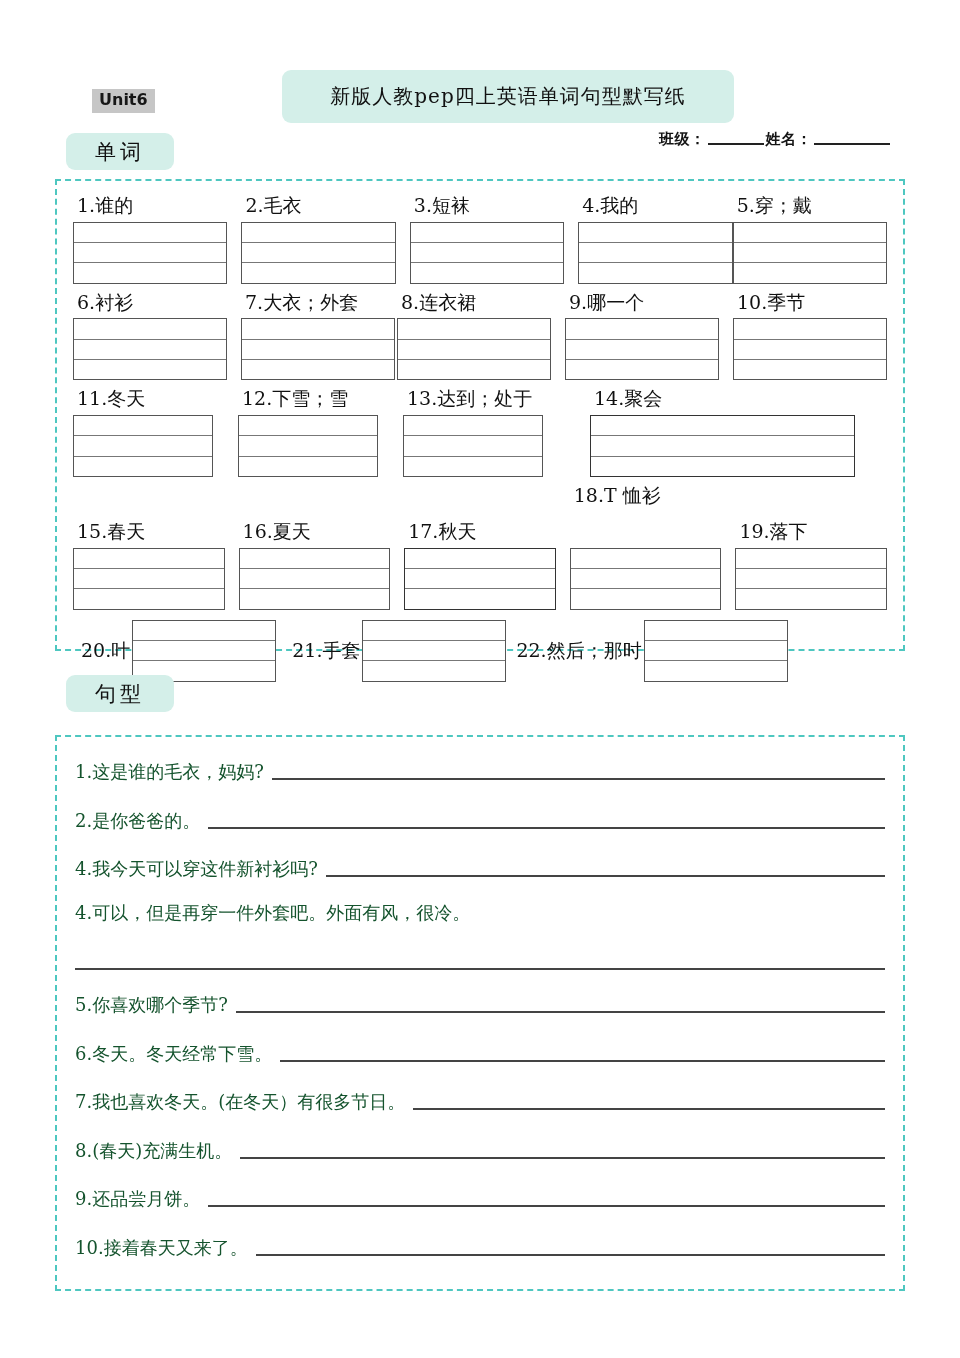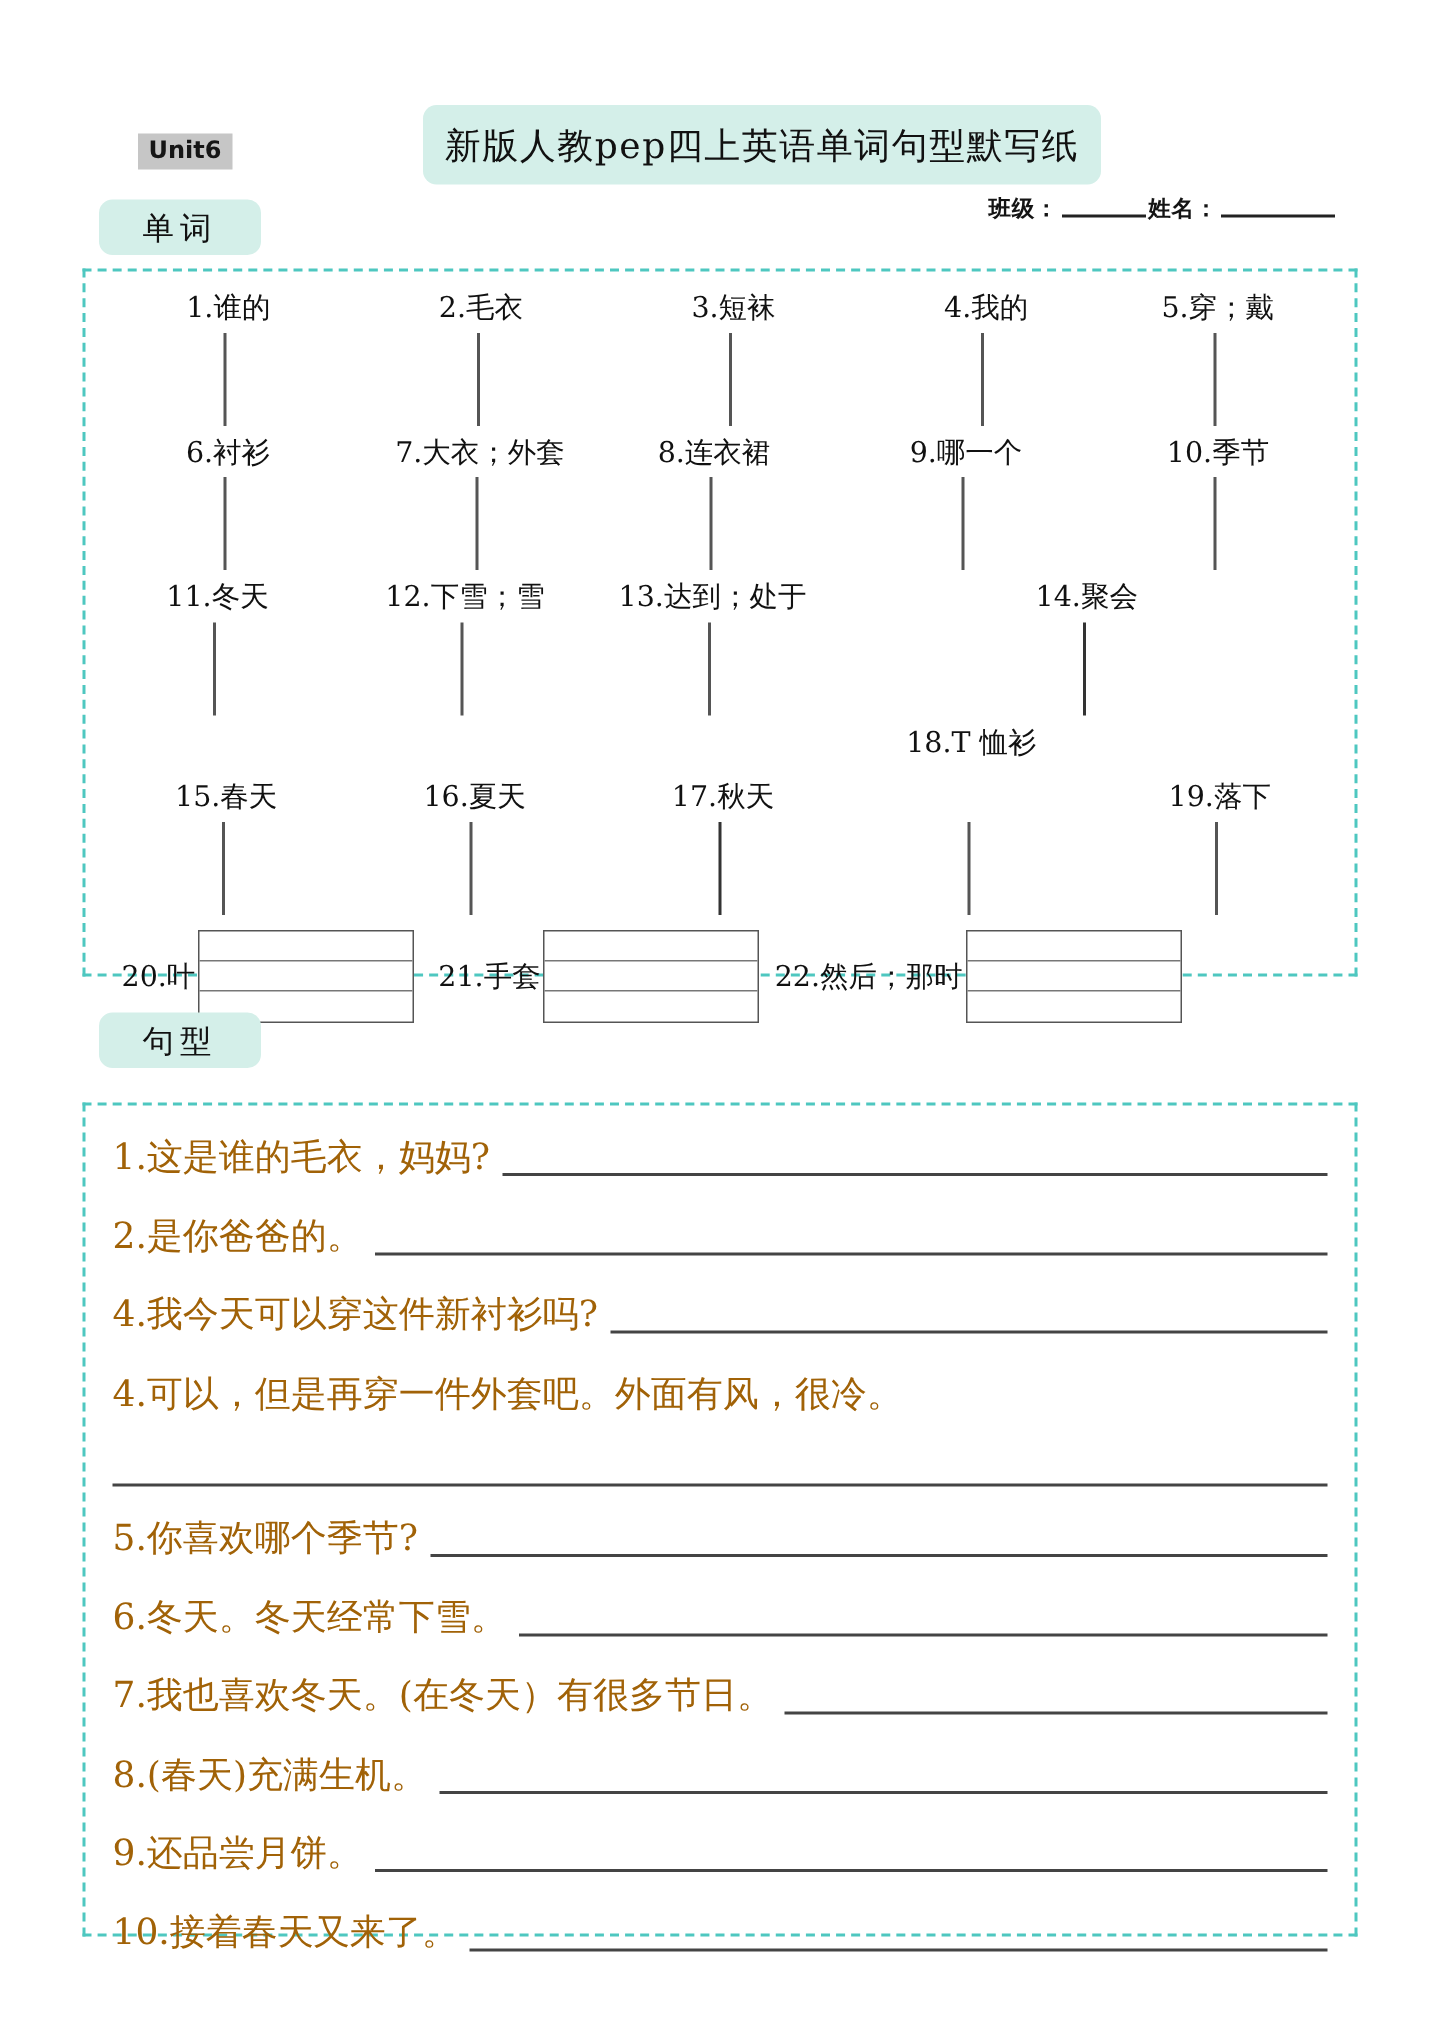--- a/index.html
+++ b/index.html
@@ -34,21 +34,21 @@
     top: 70px;
     width: 452px;
     height: 53px;
     background: #d4efe9;
     border-radius: 9px;
     display: flex;
     align-items: center;
     justify-content: center;
   }
   .title-text {
-    font-size: 24px;
+    font-size: 20px;
     letter-spacing: 1px;
     color: #111111;
     white-space: nowrap;
   }
   .unit-wrap {
     position: absolute;
     left: 92px;
     top: 89px;
   }
   .unit-badge {
@@ -129,21 +129,20 @@
 
   
   .word-row {
     display: flex;
     align-items: flex-end;
     margin-bottom: 6px;
   }
   .word-cell {
     display: flex;
     flex-direction: column;
-    align-items: center;
   }
   .word-label {
     font-size: 19px;
     line-height: 1.35;
     white-space: nowrap;
     color: #111;
     padding-left: 4px;
     margin-bottom: 3px;
   }
   .wbox {
@@ -181,24 +180,24 @@
   }
 
   
   .sent {
     display: flex;
     align-items: flex-end;
     margin-bottom: 16.5px;
     min-height: 32px;
   }
   .sent-text {
-    font-size: 24px;
+    font-size: 18px;
     line-height: 1.5;
     white-space: nowrap;
-    color: #a16207;
+    color: #14532d;
     padding-right: 8px;
   }
   .sent-rule {
     flex: 1 1 auto;
     border-bottom: 2px solid #444;
     height: 0;
     margin-bottom: 5px;
   }
   .sent-wrap {
     display: block;

